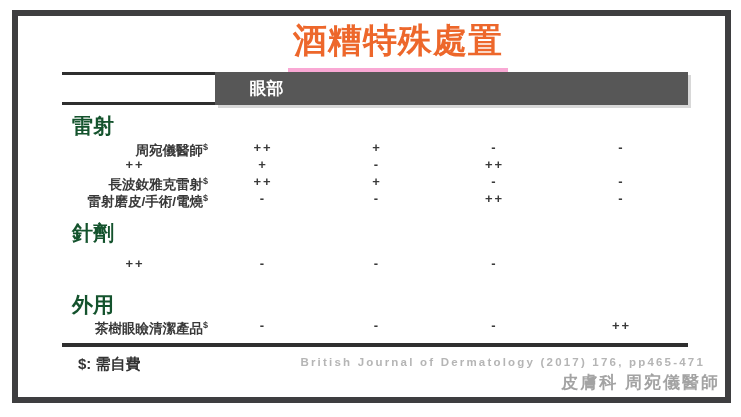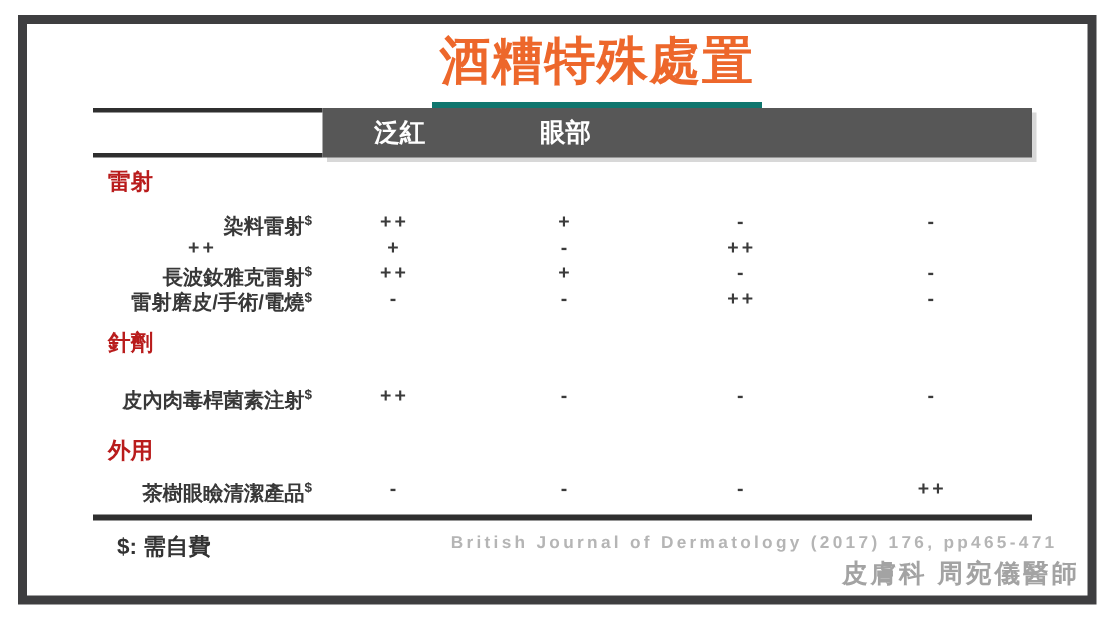--- a/index.html
+++ b/index.html
@@ -7,35 +7,35 @@
     position:relative;width:741px;height:417px;background:#ffffff;overflow:hidden;
     font-family:"Liberation Sans","DejaVu Sans",sans-serif;
   }
   .frame{
     position:absolute;left:12px;top:10px;width:719px;height:393px;
     border:6px solid #3E3E40;background:#ffffff;box-sizing:border-box;
   }
   .title-wrap{position:absolute;left:40px;top:18px;width:700px;text-align:center;}
   .title{
     display:inline-block;font-size:34px;font-weight:bold;color:#ED672B;
-    letter-spacing:1px;border-bottom:4px solid #0f766e;padding:0 5px 4px 5px;
+    letter-spacing:1px;border-bottom:4px solid #f9a8d4;padding:0 5px 4px 5px;
     white-space:nowrap;
     margin-left:16px;
   }
   .band-lines{
     position:absolute;left:62px;top:72px;width:153px;height:33px;
     border-top:3px solid #2F2F2F;border-bottom:3px solid #2F2F2F;box-sizing:border-box;
   }
   .header-block{
     position:absolute;left:215px;top:72px;width:473px;height:33px;background:#575757;
     box-shadow:3px 3px 0 #D8D8D8;
     display:grid;grid-template-columns:103px 118px 117px 135px;align-items:center;
   }
   .header-cell{color:#ffffff;font-weight:bold;font-size:17px;text-align:center;white-space:nowrap;}
-  .section-label{position:absolute;left:72px;font-size:15px;font-weight:bold;color:#b91c1c;}
+  .section-label{position:absolute;left:72px;font-size:21px;font-weight:bold;color:#14532d;}
   .trow{
     position:absolute;left:62px;width:628px;height:17px;line-height:17px;
     display:grid;grid-template-columns:146px 110px 118px 117px 137px;
   }
   .tlabel{text-align:right;font-size:13.5px;font-weight:bold;color:#383838;white-space:nowrap;}
   .sup{font-size:9px;vertical-align:5px;}
   .tval{text-align:center;font-size:13px;font-weight:bold;color:#3A3A3A;letter-spacing:2px;}
   .bottom-line{position:absolute;left:62px;top:343px;width:626px;height:4px;background:#2F2F2F;}
   .note{position:absolute;left:78px;top:355px;font-size:15px;font-weight:bold;color:#333333;}
   .citation{
@@ -52,28 +52,27 @@
 
 <div class="page">
   <div class="frame"></div>
 
   <div class="title-wrap">
     <span class="title">酒糟特殊處置</span>
   </div>
 
   <div class="band-lines"></div>
   <div class="header-block">
-    <span class="header-cell">泛紅</span>
     <span class="header-cell">眼部</span>
   </div>
 
   <div class="section-label" style="top:112px">雷射</div>
 
   <div class="trow" style="top:139px">
-    <div class="tlabel"><span>染料雷射</span><span class="sup">$</span></div>
+    <div class="tlabel"><span>周宛儀醫師</span><span class="sup">$</span></div>
     <div class="tval">++</div>
     <div class="tval">+</div>
     <div class="tval">-</div>
     <div class="tval">-</div>
   </div>
 
   <div class="trow" style="top:156px">
     <div class="tval">++</div>
     <div class="tval">+</div>
     <div class="tval">-</div>
@@ -92,21 +91,20 @@
     <div class="tlabel"><span>雷射磨皮/手術/電燒</span><span class="sup">$</span></div>
     <div class="tval">-</div>
     <div class="tval">-</div>
     <div class="tval">++</div>
     <div class="tval">-</div>
   </div>
 
   <div class="section-label" style="top:219px">針劑</div>
 
   <div class="trow" style="top:255px">
-    <div class="tlabel"><span>皮內肉毒桿菌素注射</span><span class="sup">$</span></div>
     <div class="tval">++</div>
     <div class="tval">-</div>
     <div class="tval">-</div>
     <div class="tval">-</div>
   </div>
 
   <div class="section-label" style="top:291px">外用</div>
 
   <div class="trow" style="top:317px">
     <div class="tlabel"><span>茶樹眼瞼清潔產品</span><span class="sup">$</span></div>

